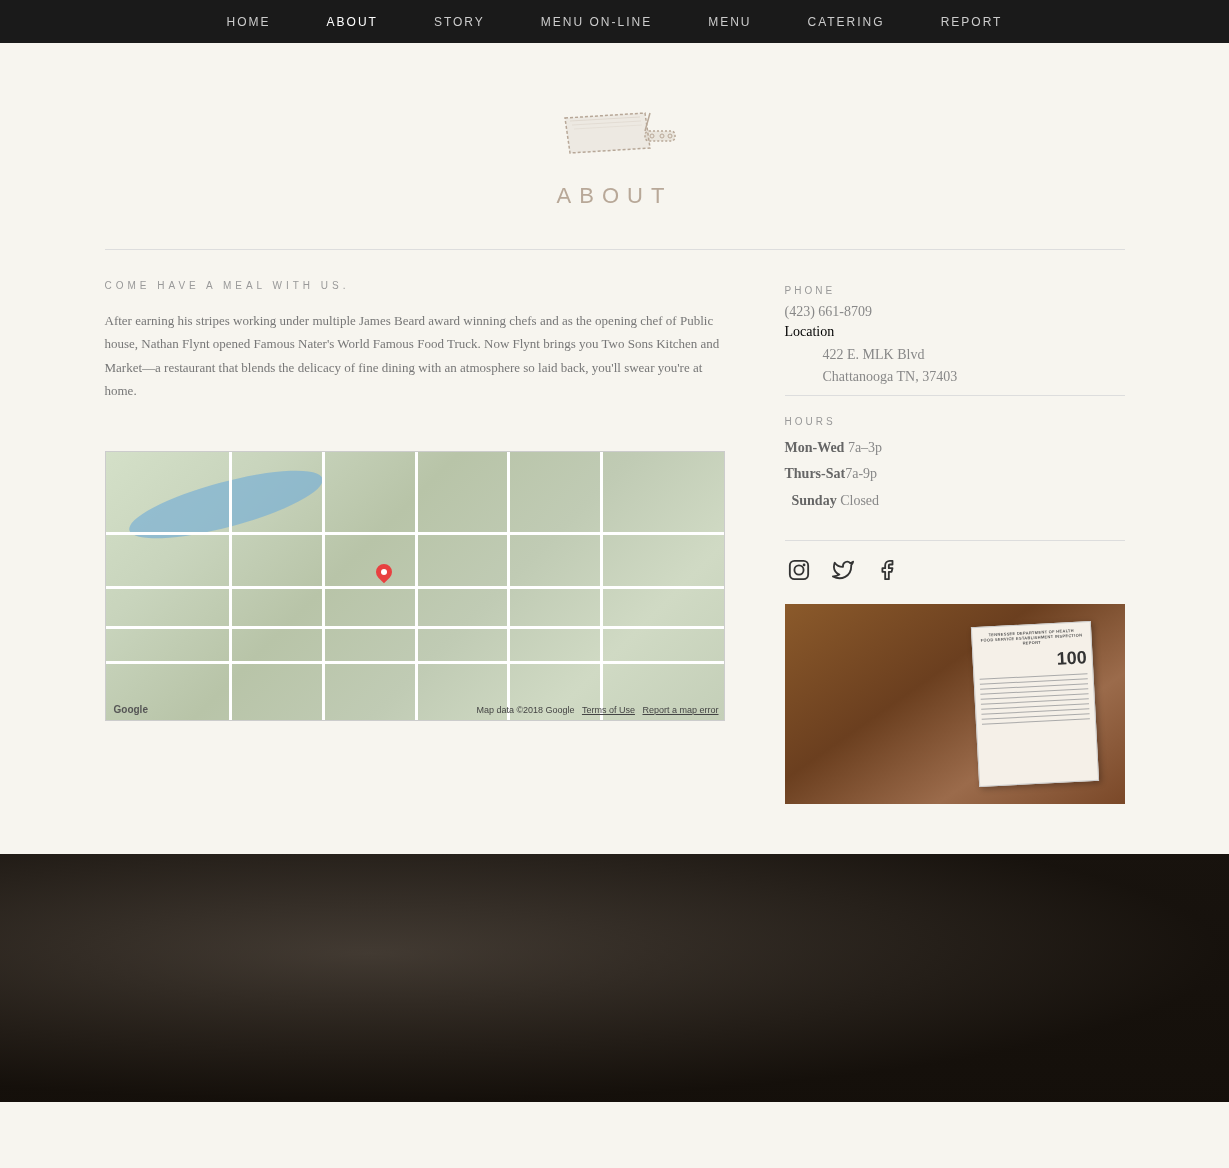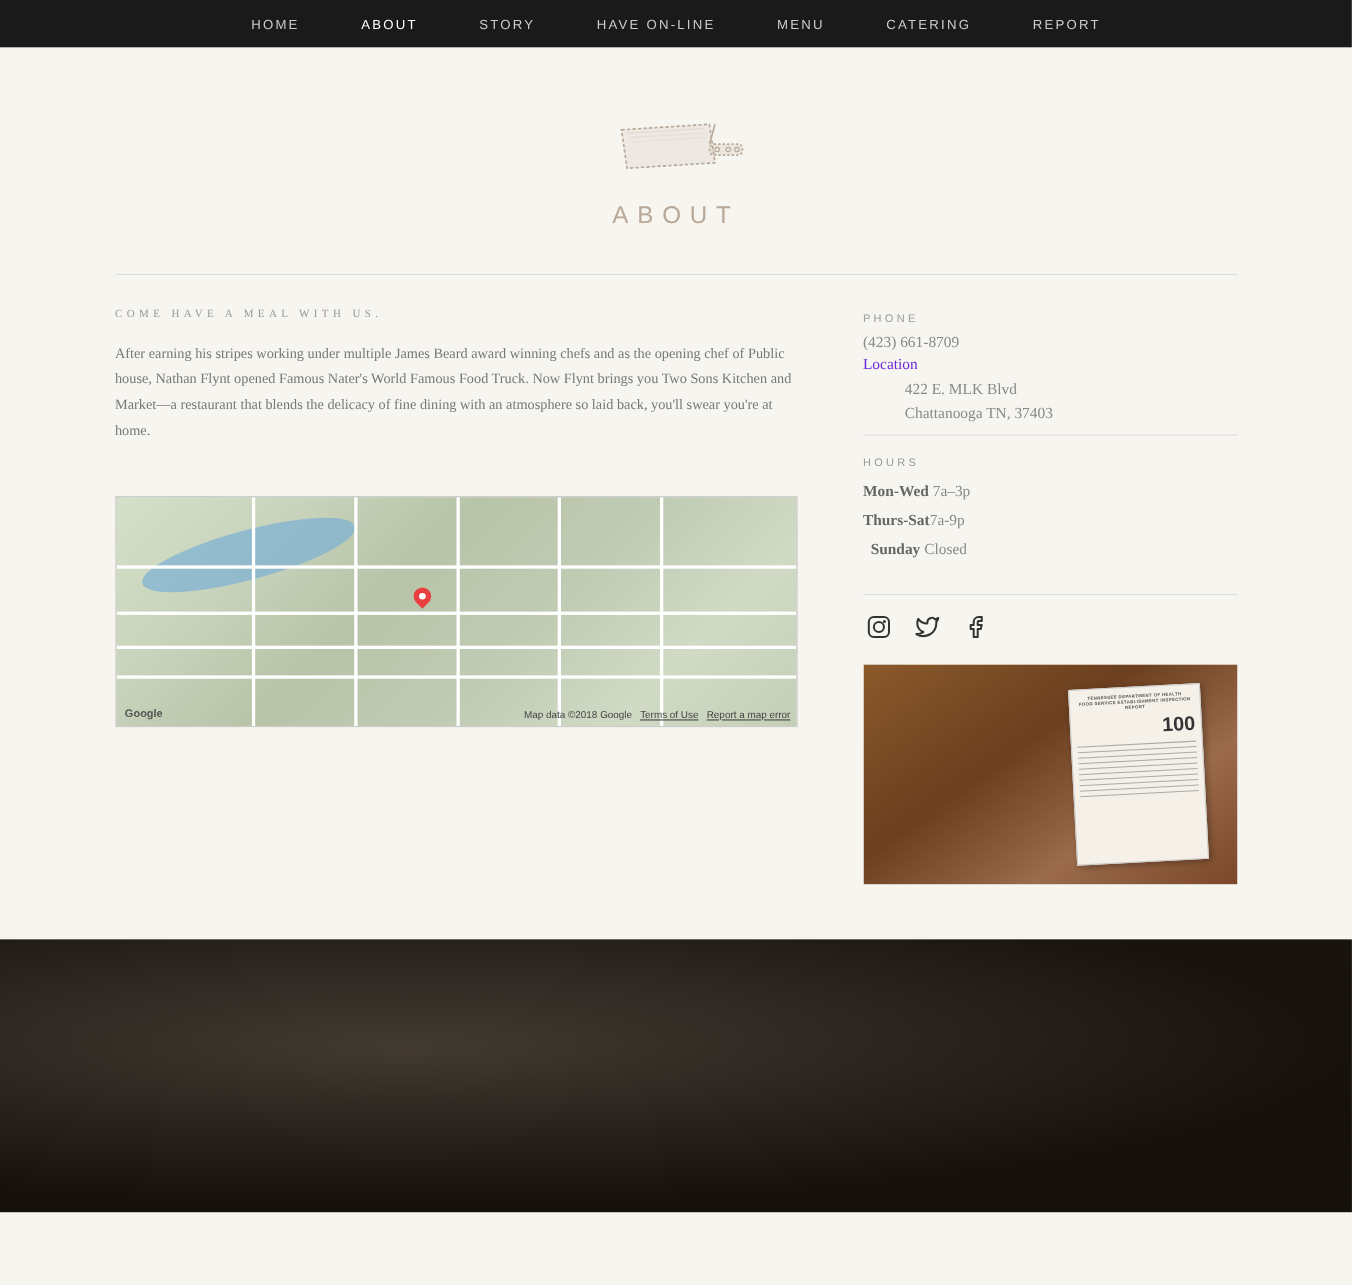--- a/index.html
+++ b/index.html
@@ -85,38 +85,38 @@
 
     .tagline {
       font-size: 30px;
       line-height: 1.3;
       color: #b8a898;
       font-weight: normal;
       margin-bottom: 20px;
     }
 
     .come-have {
-      font-family: Liberation Serif, serif;
+      font-family: Liberation Sans, sans-serif;
       font-size: 10px;
       letter-spacing: 4px;
       color: #999;
       margin-bottom: 18px;
     }
 
     .bio-text {
       font-size: 13px;
       line-height: 1.8;
       color: #777;
       margin-bottom: 48px;
     }
 
     
     .map-container {
       width: 100%;
-      height: 210px;
+      height: 270px;
       background: #e0ddd5;
       border: 1px solid #ccc;
       position: relative;
       overflow: hidden;
     }
 
     .map-placeholder {
       width: 100%;
       height: 100%;
       background: linear-gradient(135deg, #d4e0c8 0%, #c8d4bc 20%, #b8c4a8 40%, #c0cbb4 60%, #d0dac4 80%, #c4cfb8 100%);
@@ -218,21 +218,21 @@
     .info-label:first-child { margin-top: 0; }
 
     .phone-number {
       font-size: 14px;
       color: #888;
       margin-bottom: 4px;
     }
 
     .location-label {
       font-size: 14px;
-      color: #6d28d9;
+      color: #000000;
       margin-bottom: 4px;
     }
 
     .address-line {
       font-size: 14px;
       color: #888;
       line-height: 1.6;
       margin-left: 38px;
     }
 
@@ -371,21 +371,21 @@
       background: radial-gradient(ellipse at 30% 40%, rgba(80,70,60,0.6) 0%, rgba(20,15,10,0.9) 70%);
     }
   </style>
 </head>
 <body>
 
 <nav>
   <a href="#">HOME</a>
   <a href="#" class="active">ABOUT</a>
   <a href="#">STORY</a>
-  <a href="#">HAVE ON-LINE</a>
+  <a href="#">MENU ON-LINE</a>
   <a href="#">MENU</a>
   <a href="#">CATERING</a>
   <a href="#">REPORT</a>
 </nav>
 
 <div class="page-wrapper">
 
   <div class="hero">
 
     <svg class="cleaver-icon" viewBox="0 0 130 65" xmlns="http://www.w3.org/2000/svg">

